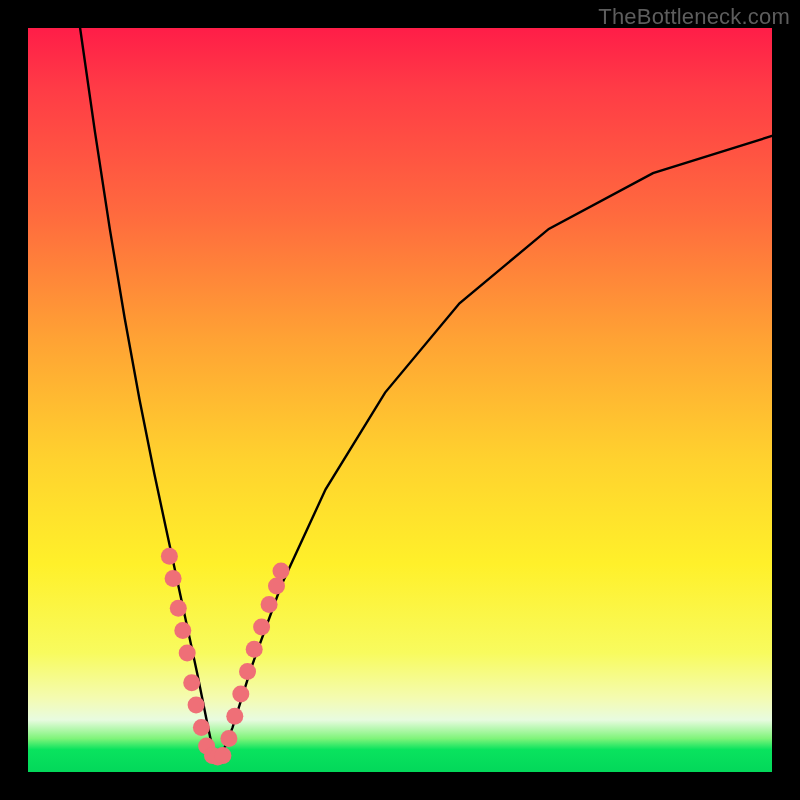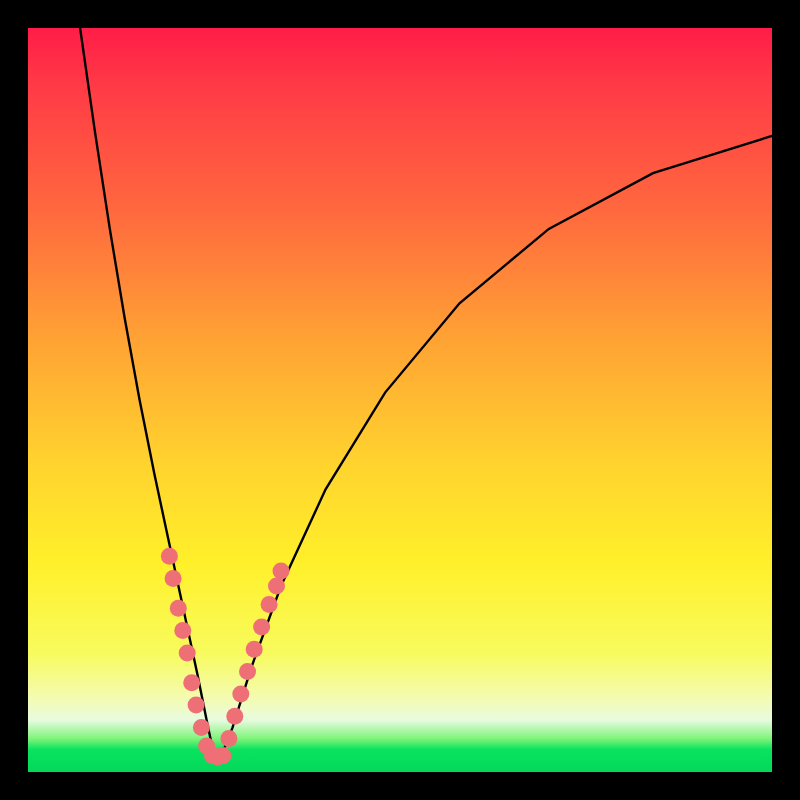--- a/index.html
+++ b/index.html
@@ -83,13 +83,14 @@
           <circle cx="212.8" cy="665.9" r="8.5" fill="#ef6f77"></circle>
           <circle cx="219.5" cy="643.6" r="8.5" fill="#ef6f77"></circle>
           <circle cx="226.2" cy="621.2" r="8.5" fill="#ef6f77"></circle>
           <circle cx="233.6" cy="598.9" r="8.5" fill="#ef6f77"></circle>
           <circle cx="241.1" cy="576.6" r="8.5" fill="#ef6f77"></circle>
           <circle cx="248.5" cy="558.0" r="8.5" fill="#ef6f77"></circle>
           <circle cx="253.0" cy="543.1" r="8.5" fill="#ef6f77"></circle>
         </g>
     </svg>
   </div>
+  <div class="watermark">TheBottleneck.com</div>
 </div>
 
 </body></html>

